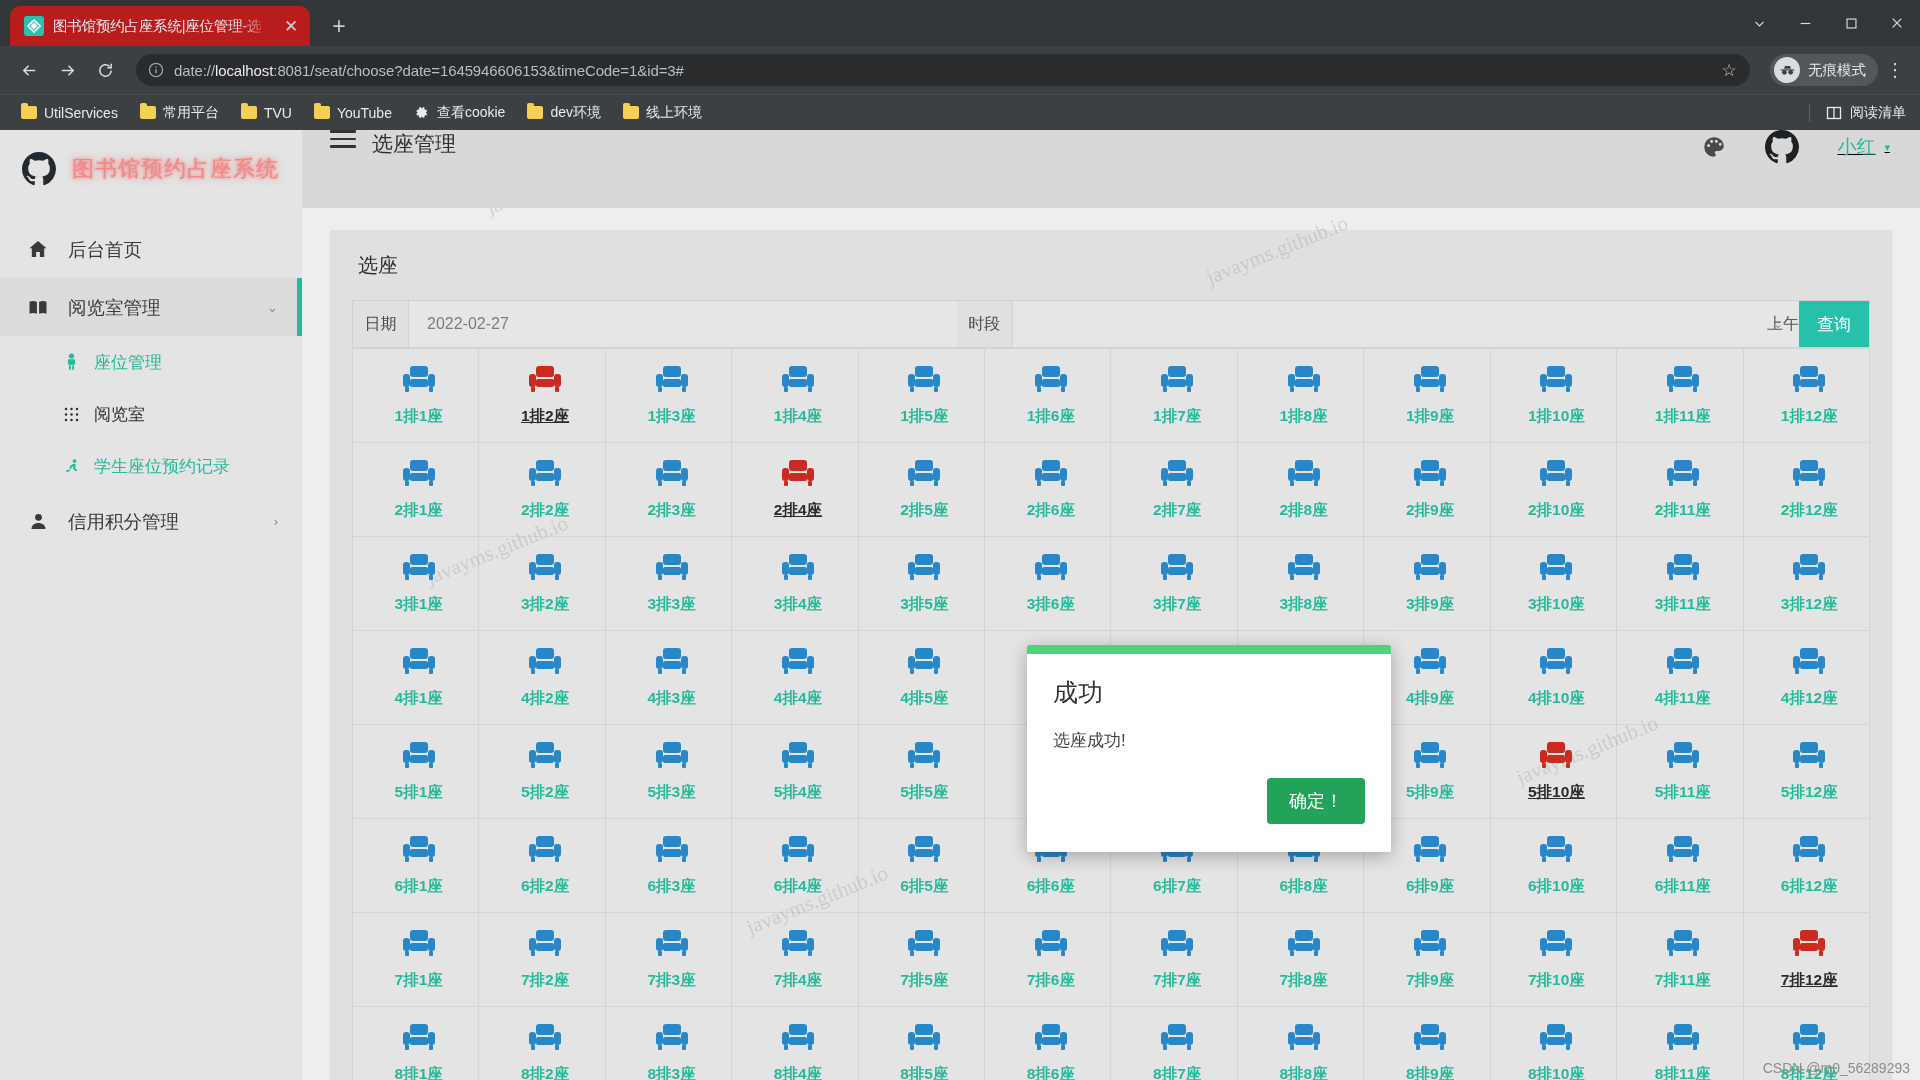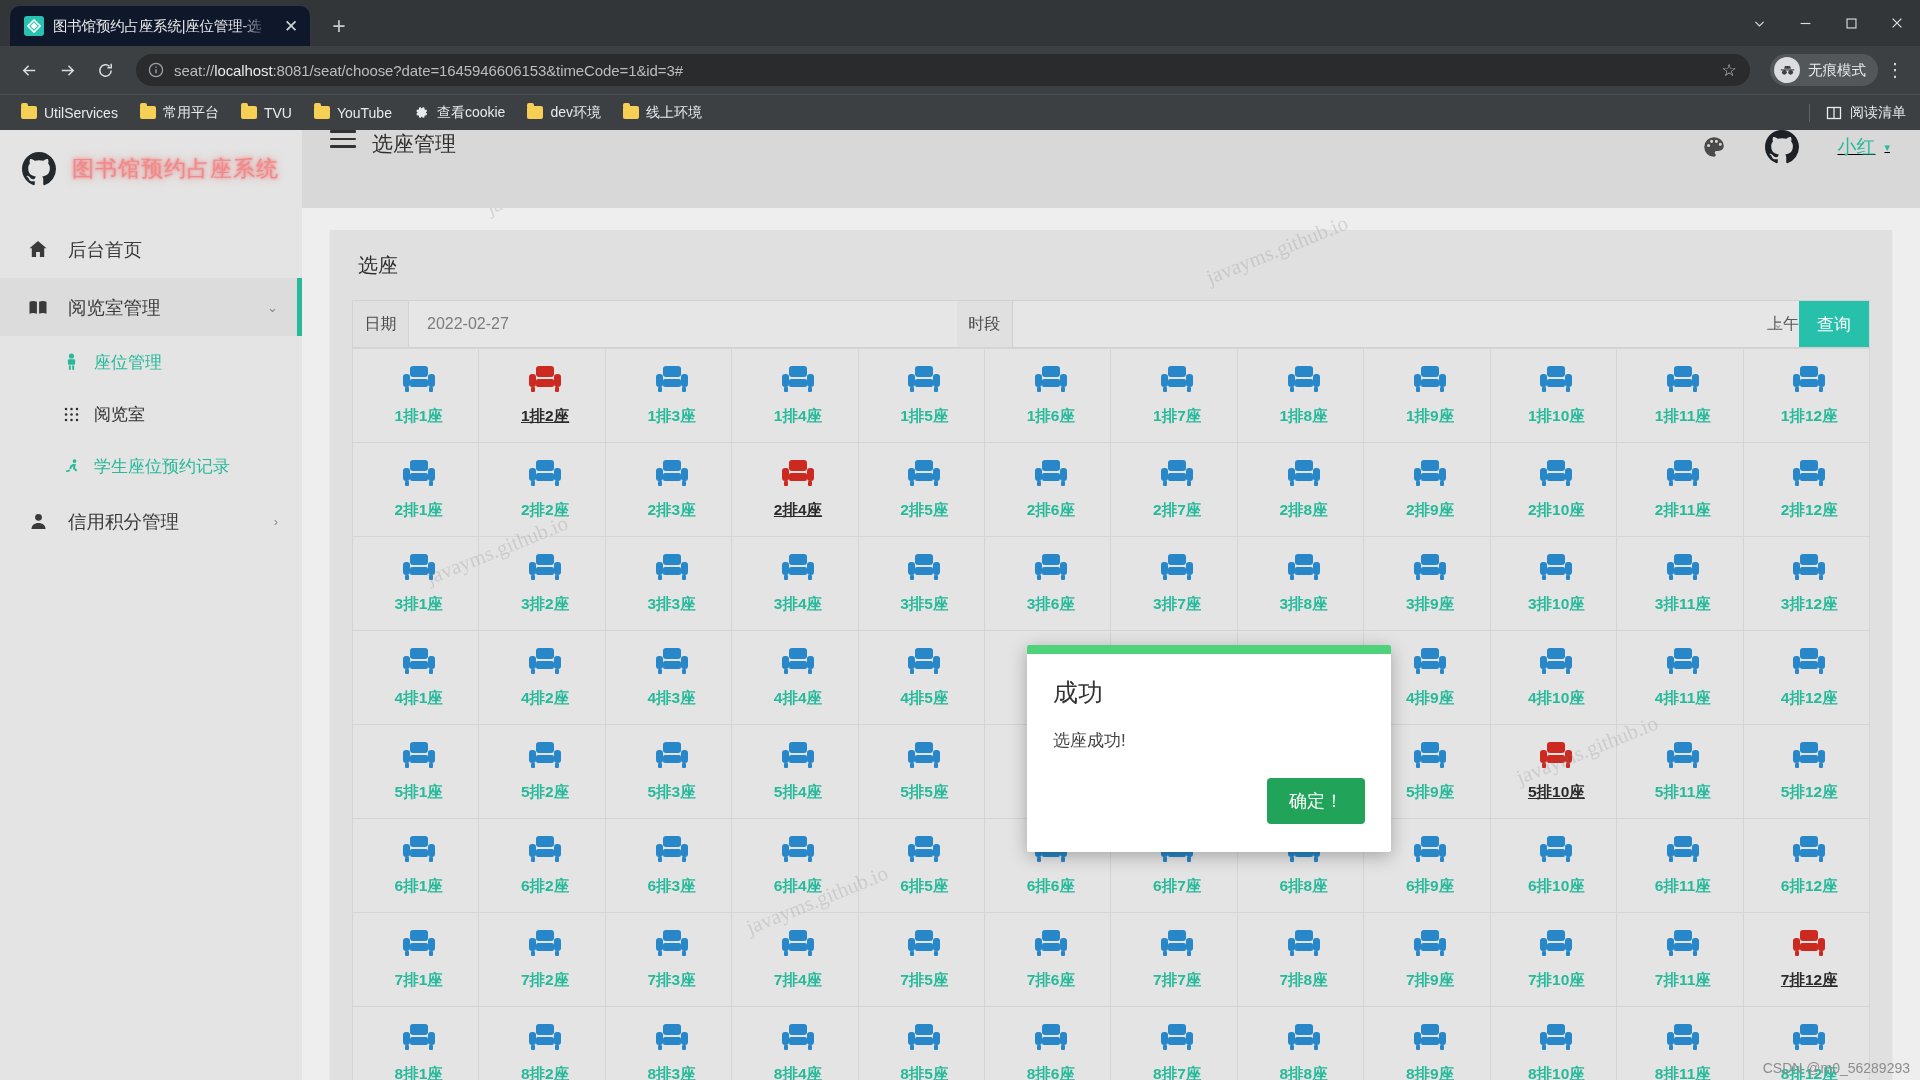--- a/index.html
+++ b/index.html
@@ -10,21 +10,21 @@
   }
 
   
   .browser { width: 1920px; height: 1080px; display: flex; flex-direction: column; }
 
   .tabstrip {
     height: 46px; background: #323639; display: flex; align-items: flex-end;
     padding-left: 10px; position: relative;
   }
   .tab {
-    height: 40px; min-width: 300px; max-width: 320px; background: #0f172a;
+    height: 40px; min-width: 300px; max-width: 320px; background: #b91c1c;
     border-radius: 10px 10px 0 0; display: flex; align-items: center;
     padding: 0 8px 0 14px; gap: 9px;
   }
   .tab-favicon {
     width: 20px; height: 20px; flex: 0 0 20px; border-radius: 3px;
     background: #27c3b0; display: flex; align-items: center; justify-content: center;
   }
   .tab-favicon svg { display: block; }
   .tab-title {
     color: #e8eaed; font-size: 14.5px; white-space: nowrap; overflow: hidden;
@@ -282,21 +282,21 @@
           <path d="M16 3v4h-4" fill="none" stroke="currentColor" stroke-width="1.6"></path>
         </svg>
     </div>
     <div class="omnibox">
       <span class="omni-info">
         <svg width="16" height="16" viewBox="0 0 16 16">
             <circle cx="8" cy="8" r="6.6" fill="none" stroke="currentColor" stroke-width="1.3"></circle>
             <path d="M8 7.2v4M8 4.6v1.1" stroke="currentColor" stroke-width="1.4"></path>
           </svg>
       </span>
-      <span class="omni-url"><span>seat://</span><b>localhost</b><span>:8081/seat/choose?date=1645946606153&amp;timeCode=1&amp;id=3#</span></span>
+      <span class="omni-url"><span>date://</span><b>localhost</b><span>:8081/seat/choose?date=1645946606153&amp;timeCode=1&amp;id=3#</span></span>
       <span class="omni-star">☆</span>
     </div>
     <div class="profile-chip">
       <span class="profile-av">
         <svg width="17" height="17" viewBox="0 0 20 20">
             <path d="M6 8h8l-1-3.2H7z" fill="currentColor"></path>
             <circle cx="6.3" cy="12.2" r="2.8" fill="currentColor"></circle>
             <circle cx="13.7" cy="12.2" r="2.8" fill="currentColor"></circle>
             <path d="M2 9.3h16" stroke="currentColor" stroke-width="1.3"></path>
           </svg>

